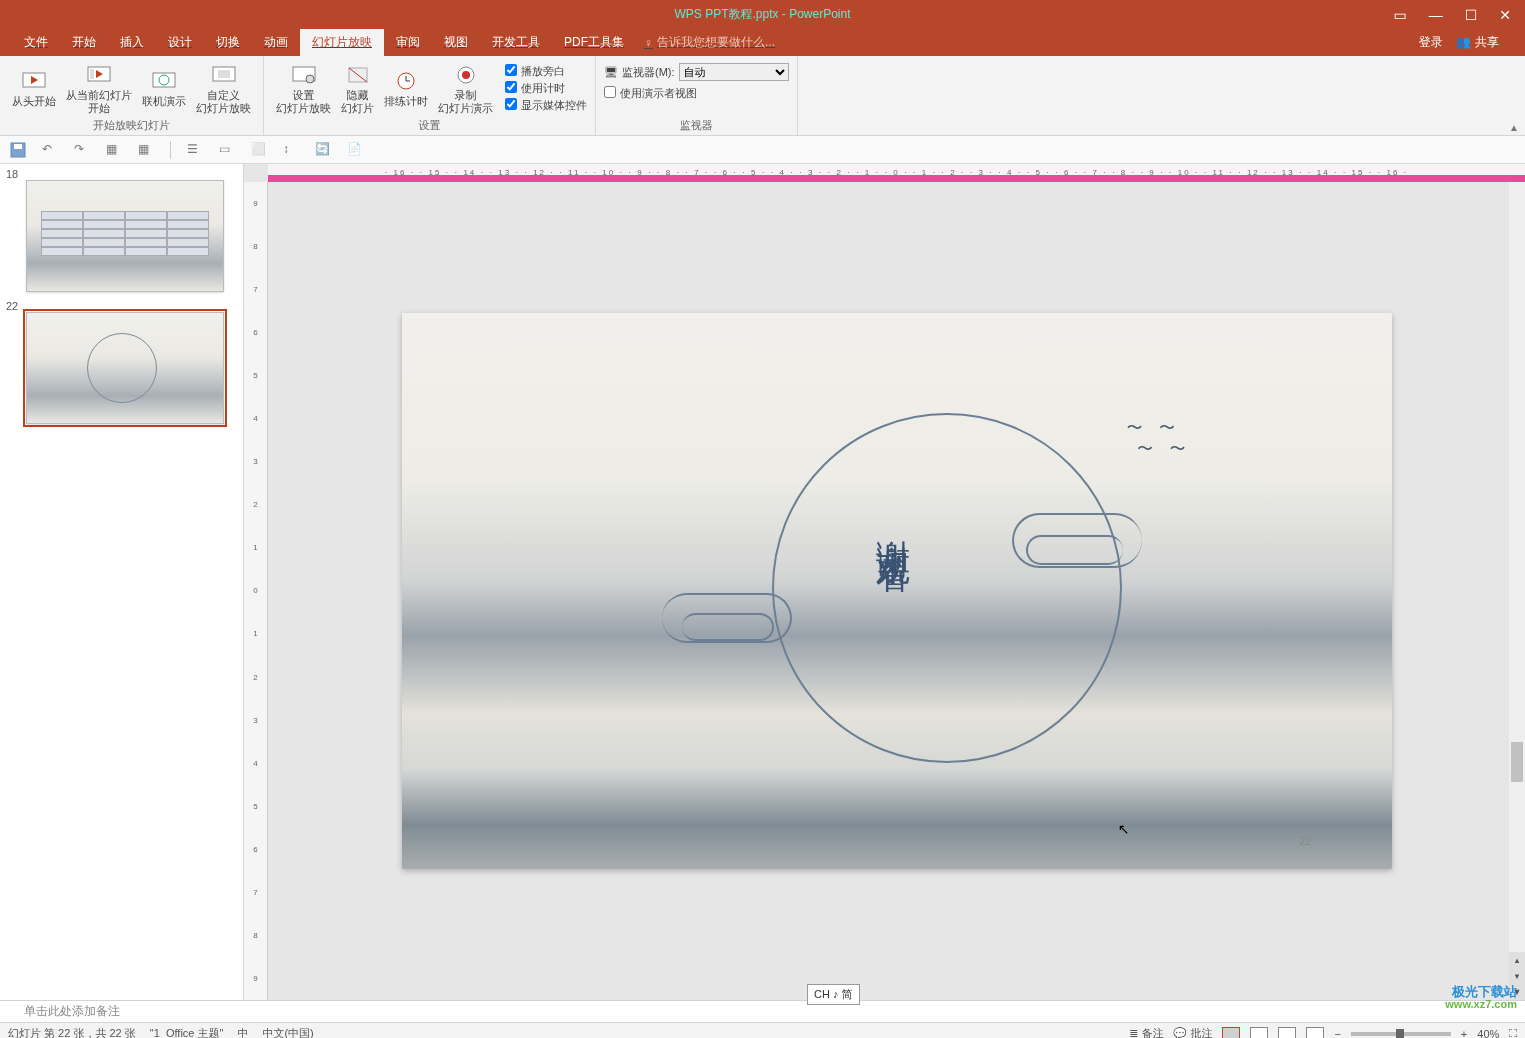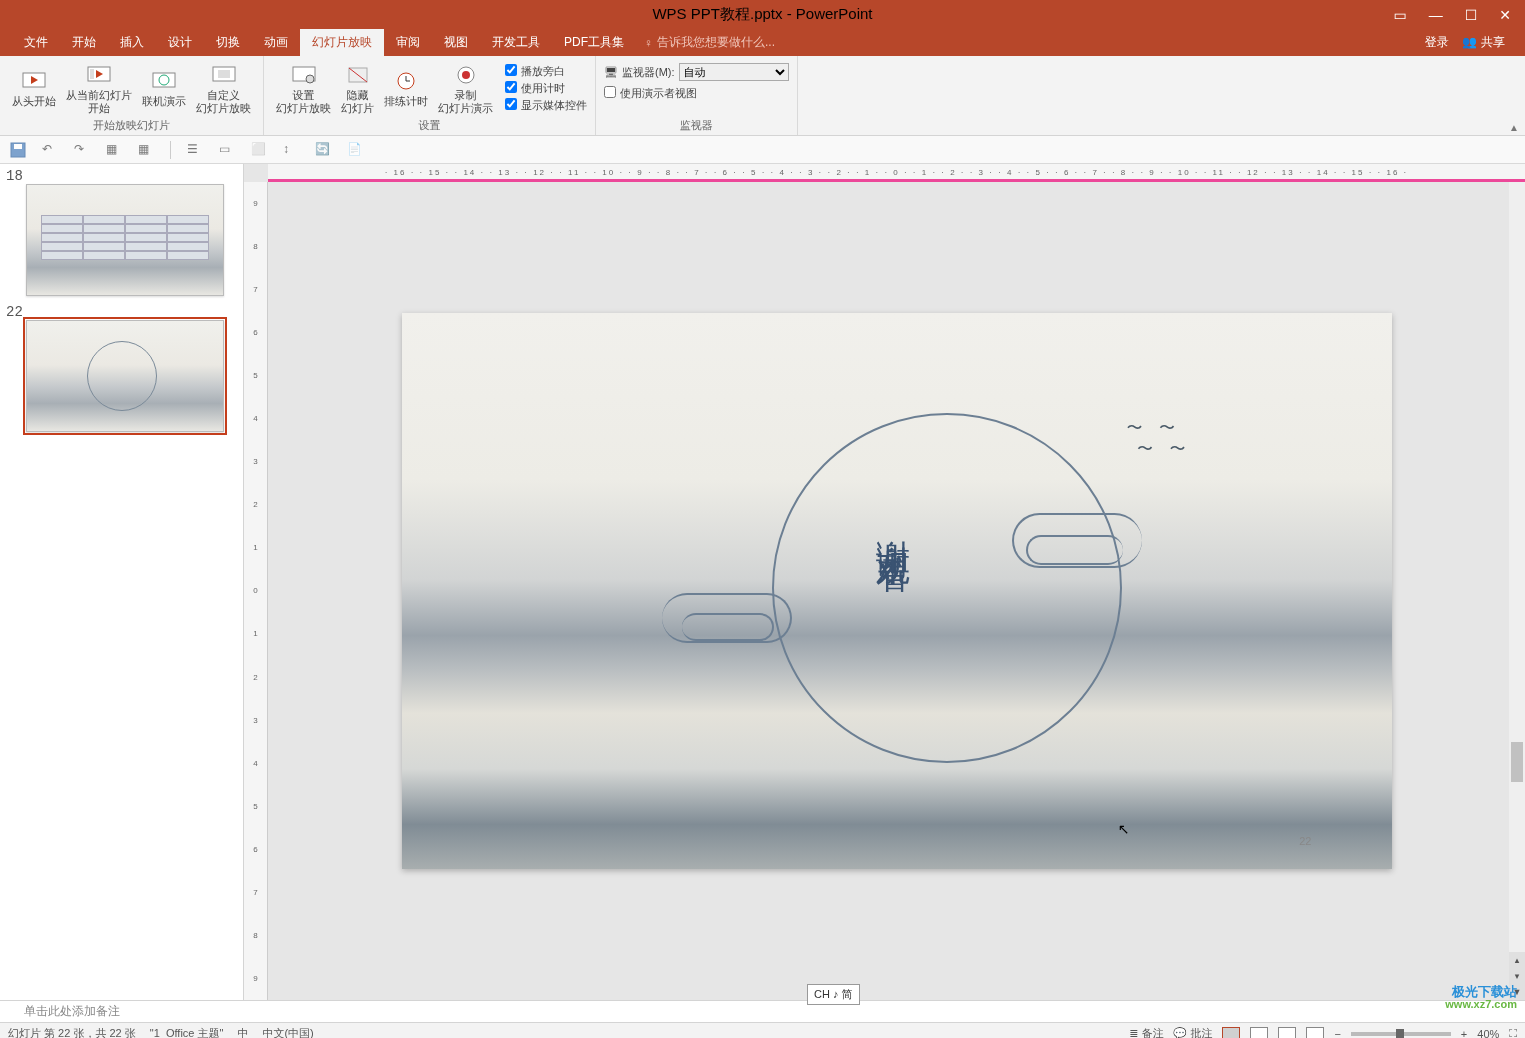--- a/index.html
+++ b/index.html
@@ -1,27 +1,27 @@
 <!DOCTYPE html>
 <html><head>
 <meta charset="utf-8">
 <style>
 * { margin: 0; padding: 0; box-sizing: border-box; font-family: "Microsoft YaHei", sans-serif; }
 body { width: 1525px; height: 1038px; background: #fff; overflow: hidden; font-size: 12px; color: #444; }
 
 .titlebar { height: 29px; background: #b7472a; display: flex; align-items: center; justify-content: center; position: relative; }
-.titlebar .title { color: #000000; font-size: 15px; }
+.titlebar .title { color: #5eead4; font-size: 12px; }
 .titlebar .winctl { position: absolute; right: 0; top: 0; height: 29px; display: flex; align-items: center; gap: 22px; padding: 0 14px; color: #fff; }
 .titlebar .winctl span { font-size: 14px; cursor: default; }
 
-.menubar { height: 27px; background: #b7472a; display: flex; align-items: center; padding-left: 12px; position: relative; }
+.menubar { height: 27px; background: #b7472a; display: flex; align-items: center; padding-left: 12px; position: relative; text-decoration: underline; }
 .menubar .mitem { color: #fff; font-size: 12px; padding: 5px 12px; cursor: default; }
 .menubar .mitem.active { background: #f3f3f3; color: #b7472a; }
 .menubar .tell { color: #f0c5b9; font-size: 12px; margin-left: 8px; display: flex; align-items: center; gap: 4px; }
-.menubar .right { position: absolute; right: 20px; top: 0; height: 27px; display: flex; align-items: center; gap: 14px; color: #fff; font-size: 12px; }
+.menubar .right { position: absolute; right: 26px; top: 0; height: 27px; display: flex; align-items: center; gap: 14px; color: #fff; font-size: 12px; }
 
 .ribbon { height: 80px; background: #f3f3f3; border-bottom: 1px solid #d4d4d4; display: flex; position: relative; }
 .rgroup { border-right: 1px solid #d9d9d9; padding: 3px 8px 0 8px; display: flex; flex-direction: column; align-items: center; height: 100%; }
 .rgroup .btns { display: flex; gap: 2px; flex: 1; }
 .rgroup .gname { font-size: 11px; color: #666; text-align: center; padding-bottom: 2px; }
 .rbtn { display: flex; flex-direction: column; align-items: center; justify-content: center; padding: 2px 4px; cursor: default; text-align: center; }
 .rbtn .ricon { width: 24px; height: 24px; margin-bottom: 2px; display: flex; align-items: center; justify-content: center; }
 .rbtn .rlabel { font-size: 11px; color: #444; line-height: 13px; white-space: pre-line; }
 .rcheck { display: flex; align-items: flex-start; gap: 4px; font-size: 11px; color: #444; padding: 1px 0; }
 .rcheck input { width: 12px; height: 12px; }
@@ -32,26 +32,26 @@
 .qat { height: 28px; background: #f9f9f9; border-bottom: 1px solid #d9d9d9; display: flex; align-items: center; padding: 0 10px; gap: 16px; }
 .qat .qicon { width: 16px; height: 16px; opacity: .7; }
 .qat .sep { width: 1px; height: 18px; background: #ccc; }
 
 .workspace { display: flex; height: 836px; }
 .thumbpane { width: 244px; background: #fff; border-right: 1px solid #d4d4d4; overflow-y: auto; padding: 4px 6px 4px 4px; position: relative; }
 .thumbpane::-webkit-scrollbar { width: 16px; }
 .thumbpane::-webkit-scrollbar-thumb { background: #c1c1c1; }
 .thumbpane::-webkit-scrollbar-track { background: #f1f1f1; }
 .slidegroup { margin-bottom: 8px; }
-.slidenum { font-size: 14px; color: #555; text-align: left; padding-left: 2px; font-family: Liberation Mono, monospace; }
+.slidenum { font-size: 11px; color: #555; text-align: left; padding-left: 2px; }
 .thumb { width: 198px; height: 112px; margin-left: 22px; background: linear-gradient(180deg,#f0f0ec 0%,#ebe9e3 40%,#c5c9cc 60%,#a8afb5 75%,#e8e7e2 100%); border: 1px solid #bbb; box-shadow: 0 1px 2px rgba(0,0,0,.15); position: relative; overflow: hidden; }
 .thumb.selected { outline: 2px solid #c43e1c; outline-offset: 1px; }
 
 .editarea { flex: 1; background: #e6e6e6; display: flex; flex-direction: column; position: relative; }
-.hruler { height: 18px; background: #f5f5f5; border-bottom: 3px solid #ec4899; margin-left: 24px; font-size: 8px; color: #666; overflow: hidden; white-space: nowrap; text-align: center; line-height: 18px; letter-spacing: 2px; }
+.hruler { height: 18px; background: #f5f5f5; border-bottom: 7px solid #ec4899; margin-left: 24px; font-size: 8px; color: #666; overflow: hidden; white-space: nowrap; text-align: center; line-height: 18px; letter-spacing: 2px; }
 .body { flex: 1; display: flex; }
 .vruler { width: 24px; background: #f5f5f5; border-right: 1px solid #ccc; font-size: 8px; color: #666; display: flex; flex-direction: column; align-items: center; justify-content: space-around; }
 .canvas { flex: 1; display: flex; align-items: center; justify-content: center; position: relative; overflow: auto; }
 .slide { width: 990px; height: 556px; background: linear-gradient(180deg,#f1f0ec 0%,#edece6 30%,#d2d4d4 48%,#9aa3ab 58%,#b8bdc0 64%,#e4e2da 72%,#d6d8d6 82%,#808c95 92%,#a8aeaf 100%); box-shadow: 0 2px 6px rgba(0,0,0,.25); position: relative; }
 .circle { position: absolute; left: 370px; top: 100px; width: 350px; height: 350px; border: 2px solid #6c7f93; border-radius: 50%; }
 .maintext { position: absolute; left: 468px; top: 200px; font-size: 34px; color: #3a5372; writing-mode: vertical-rl; letter-spacing: 6px; font-family: "SimSun", serif; }
 .cloud1 { position: absolute; left: 260px; top: 280px; width: 130px; height: 50px; border: 2px solid #6c7f93; border-radius: 30px; border-left: none; background: transparent; }
 .cloud1::after { content: ''; position: absolute; left: 20px; top: 18px; width: 90px; height: 24px; border: 2px solid #6c7f93; border-radius: 20px; border-left: none; }
 .cloud2 { position: absolute; right: 250px; top: 200px; width: 130px; height: 55px; border: 2px solid #6c7f93; border-radius: 30px; border-right: none; }
 .cloud2::after { content: ''; position: absolute; left: 12px; top: 20px; width: 95px; height: 26px; border: 2px solid #6c7f93; border-radius: 20px; border-right: none; }

